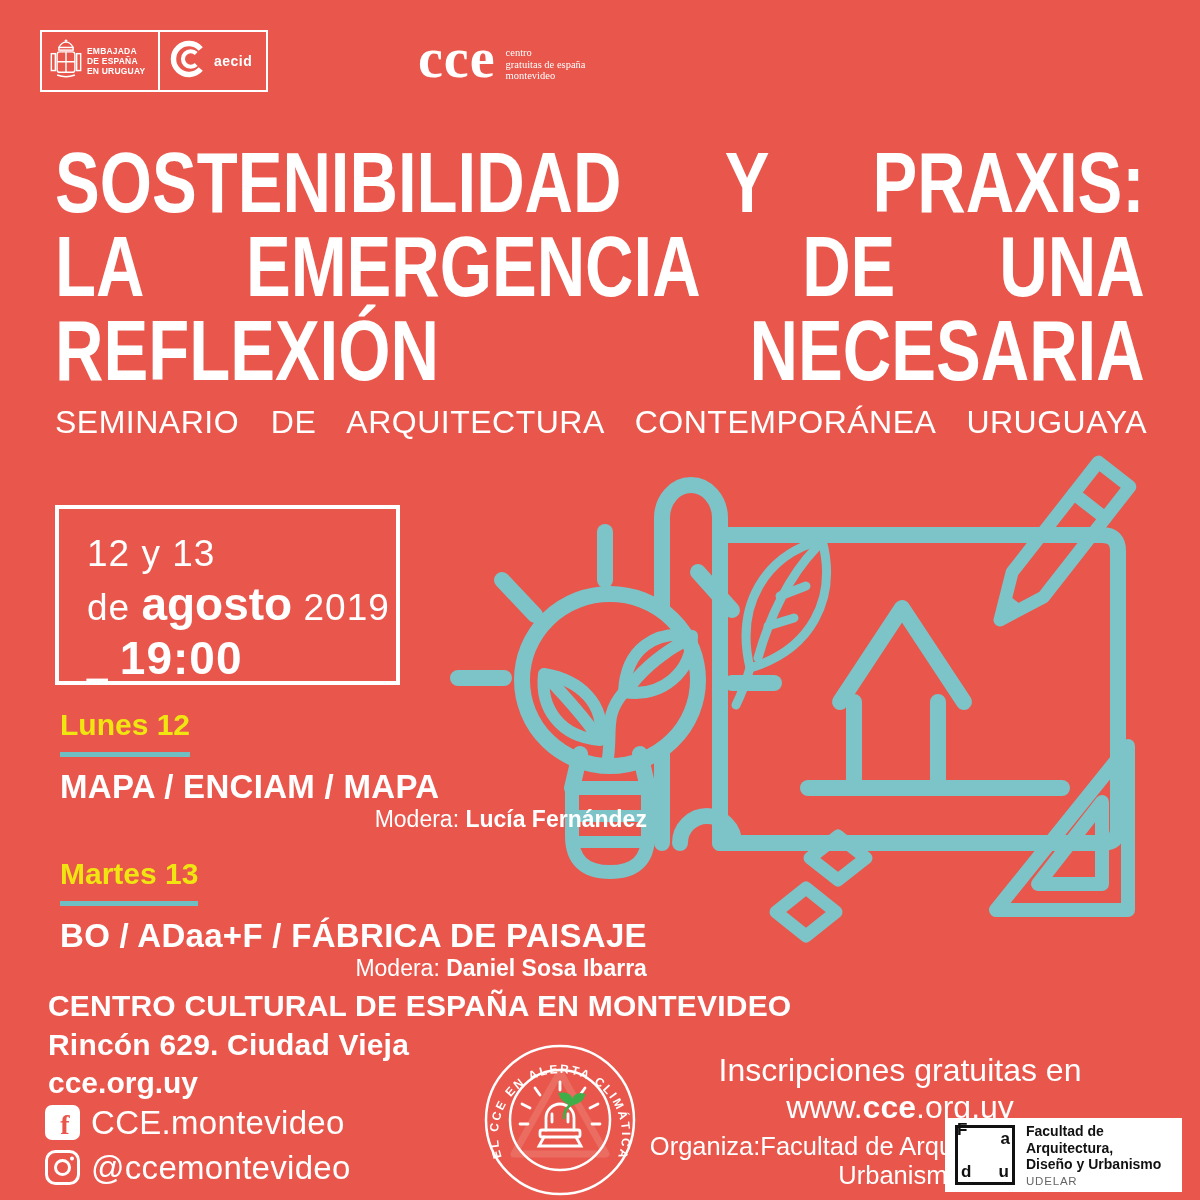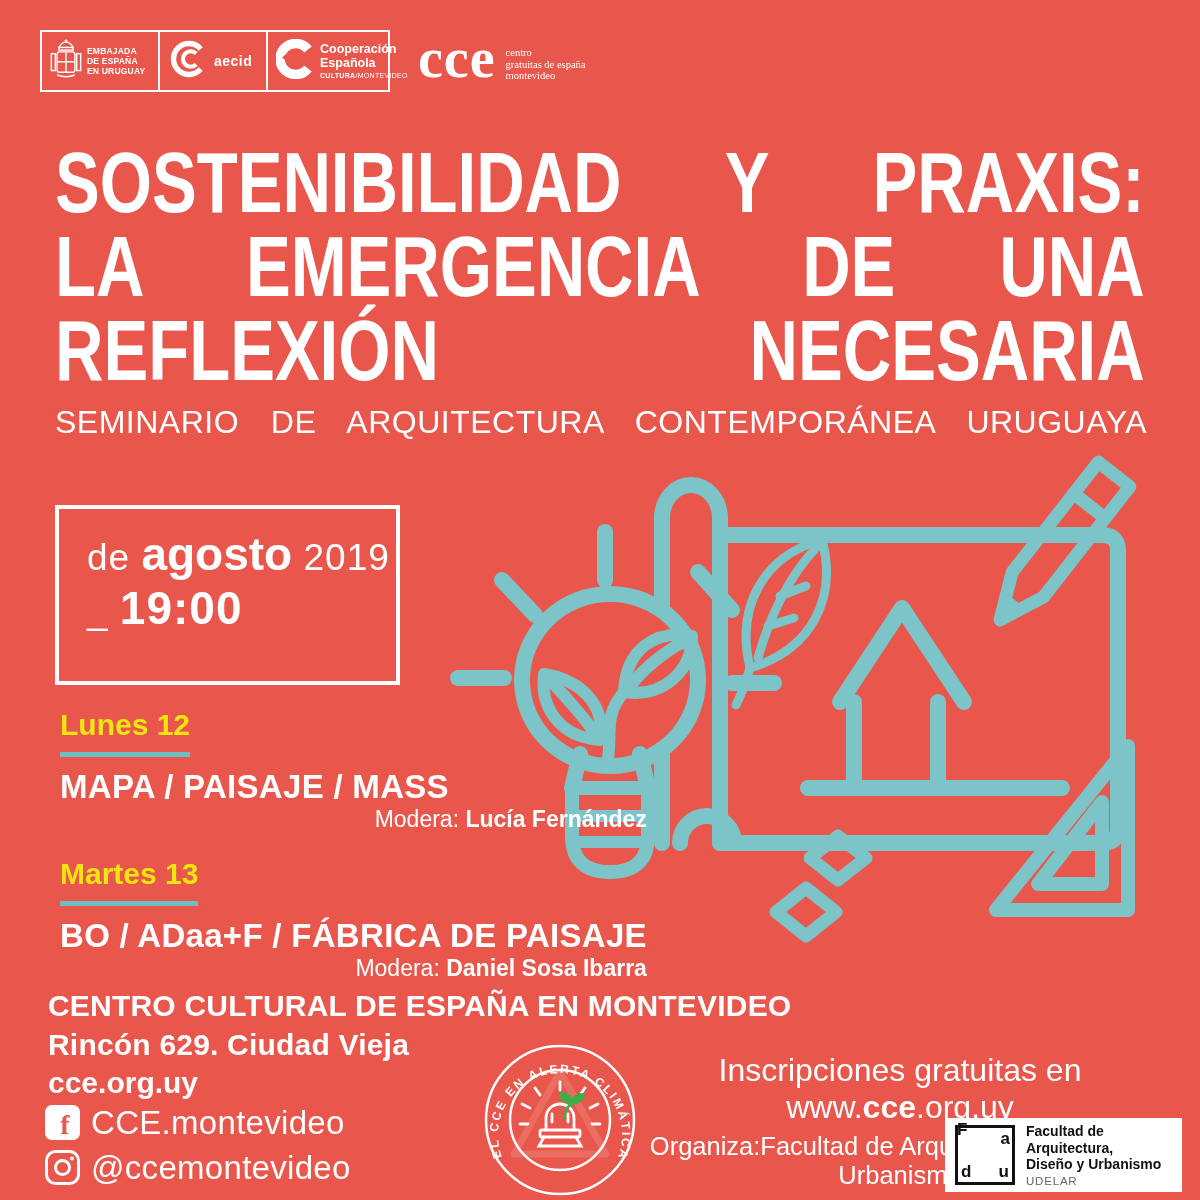--- a/index.html
+++ b/index.html
@@ -162,60 +162,48 @@
     </div>
     <div class="logo-cell cell-aecid">
       <span>
         <svg width="40" height="40" viewBox="0 0 44 44" fill="none" stroke="#fff">
           <path d="M36,11 A17,17 0 1 0 36,33" stroke-width="6"></path>
           <path d="M31,16 A8.5,8.5 0 1 0 31,28" stroke-width="4.5"></path>
         </svg>
       </span>
       <span class="aecid-word">aecid</span>
     </div>
-    <div class="logo-cell cell-coop">
-      <span>
-        <svg width="38" height="40" viewBox="0 0 44 44" fill="none">
-          <path d="M37,11 A18,18 0 1 0 37,33" stroke="#fff" stroke-width="11"></path>
-          <path d="M9,22 q6,-8 12,0 q6,8 12,0" stroke="#E8564C" stroke-width="5" fill="none"></path>
-        </svg>
-      </span>
-      <span class="coop-text">
-        <div class="coop-l1">Cooperación</div>
-        <div class="coop-l1">Española</div>
-        <div class="coop-l3"><b>CULTURA</b><span>/MONTEVIDEO</span></div>
-      </span>
-    </div>
   </div>
 
   <div class="cce-logo">
     <span class="cce-word">cce</span>
     <span class="cce-desc">
       <span>centro</span><br>
       <span>gratuitas de españa</span><br>
       <span>montevideo</span>
     </span>
   </div>
 
   <div class="title">
     <div class="title-line">SOSTENIBILIDAD Y PRAXIS:</div>
     <div class="title-line">LA EMERGENCIA DE UNA</div>
     <div class="title-line">REFLEXIÓN NECESARIA</div>
   </div>
   <div class="subtitle">SEMINARIO DE ARQUITECTURA CONTEMPORÁNEA URUGUAYA</div>
 
   <div class="date-box">
+    <div class="db-line">12 y 13</div>
     <div class="db-line"><span>de </span><span class="db-month">agosto</span><span> 2019</span></div>
     <div class="db-line"><span>_ </span><span class="db-time">19:00</span></div>
   </div>
 
   <div class="schedule">
     <div class="day-block">
       <span class="day-label">Lunes 12</span>
-      <div class="participants">MAPA / PAISAJE / MASS</div>
+      <div class="participants">MAPA / ENCIAM / MAPA</div>
       <div class="moderator"><span>Modera: </span><b>Lucía Fernández</b></div>
     </div>
     <div class="day-block">
       <span class="day-label">Martes 13</span>
       <div class="participants">BO / ADaa+F / FÁBRICA DE PAISAJE</div>
       <div class="moderator"><span>Modera: </span><b>Daniel Sosa Ibarra</b></div>
     </div>
   </div>
 
   <div class="venue">

